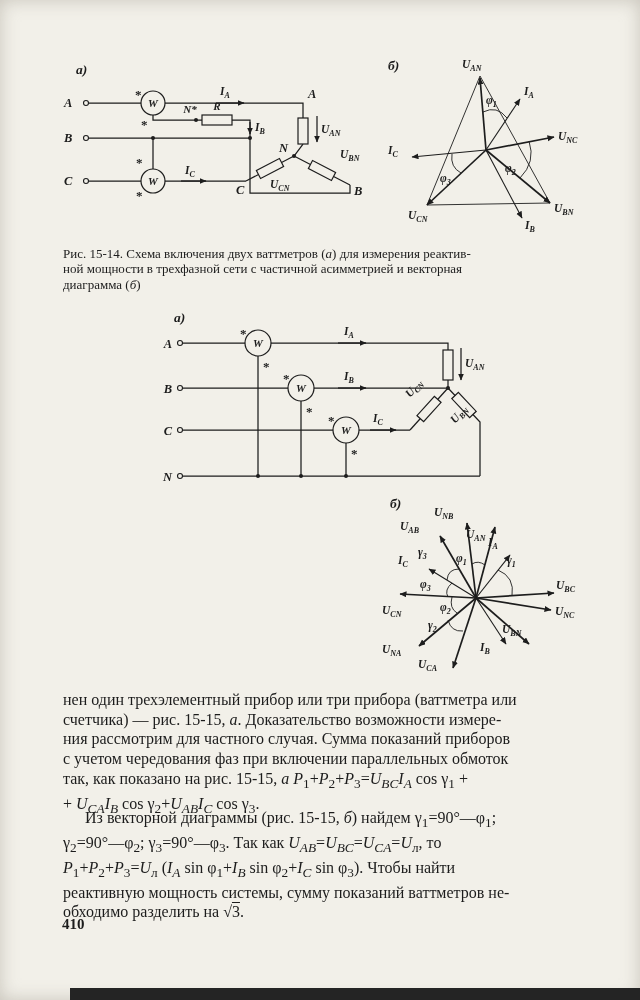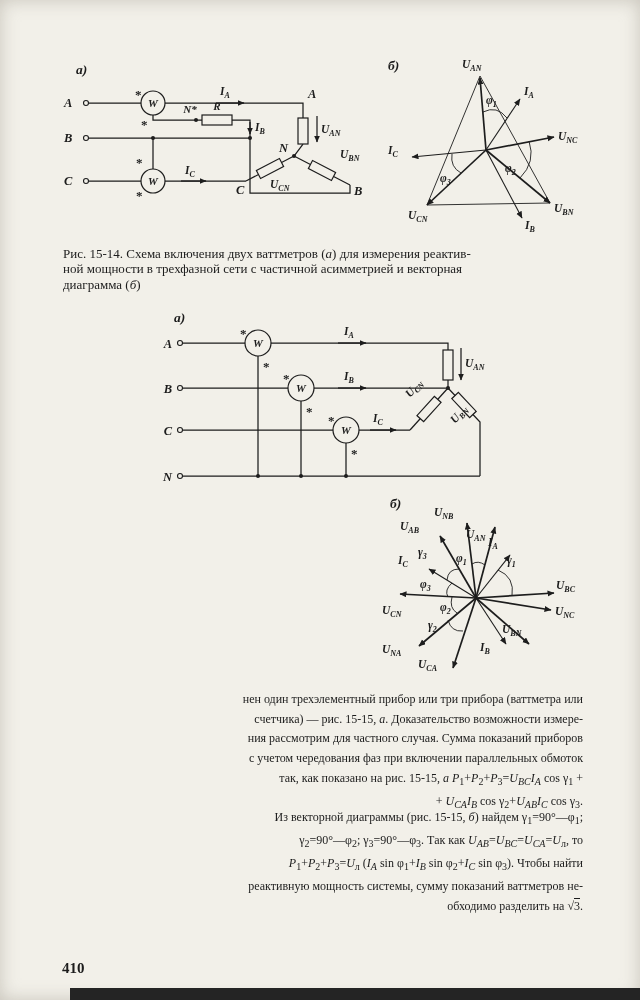--- a/index.html
+++ b/index.html
@@ -19,21 +19,21 @@
   .box  { fill:#f2f0e9; stroke:#1d1d1d; stroke-width:1.2; }
   .term { fill:#f2f0e9; stroke:#1d1d1d; stroke-width:1.1; }
   .dot  { fill:#1d1d1d; }
   .lb   { font-style:italic; font-weight:bold; font-size:11.5px; }
   .sub  { font-size:8px; }
   .plain{ font-style:italic; font-weight:bold; font-size:12.5px; }
   .wlab { font-style:italic; font-weight:bold; font-size:11px; }
   .part { font-style:italic; font-weight:bold; font-size:13.5px; }
   .star { font-size:13px; font-weight:bold; }
   .cap { position:absolute; font-size:13px; line-height:15.3px; }
-  .bodytext { position:absolute; font-size:12px; line-height:19.7px; width:520px;text-align:right; }
+  .bodytext { position:absolute; font-size:16px; line-height:19.7px; width:520px; }
   .indent { text-indent:22px; }
   .pagenum { position:absolute; font-size:15px; font-weight:bold; }
   .ovl { text-decoration:overline; }
   .scan-bottom { position:absolute; left:70px; top:988px; width:570px; height:12px; background:#242424; }
 </style>
 </head>
 <body>
 
 <div class="page">
 
@@ -220,16 +220,16 @@
     <text class="lb" x="42" y="66"><tspan>γ</tspan><tspan class="sub" dy="2.5">3</tspan></text>
     <text class="lb" x="44" y="98"><tspan>φ</tspan><tspan class="sub" dy="2.5">3</tspan></text>
     <text class="lb" x="64" y="121"><tspan>φ</tspan><tspan class="sub" dy="2.5">2</tspan></text>
     <text class="lb" x="52" y="139"><tspan>γ</tspan><tspan class="sub" dy="2.5">2</tspan></text>
   </svg>
 
 
   <div class="bodytext" style="left:63px; top:690px;">нен один трехэлементный прибор или три прибора (ваттметра или<br>счетчика) — рис. 15-15, <i>а</i>. Доказательство возможности измере-<br>ния рассмотрим для частного случая. Сумма показаний приборов<br>с учетом чередования фаз при включении параллельных обмоток<br>так, как показано на рис. 15-15, <i>а</i> <i>P</i><sub>1</sub>+<i>P</i><sub>2</sub>+<i>P</i><sub>3</sub>=<i>U<sub>BC</sub>I<sub>A</sub></i> cos γ<sub>1</sub> +<br>+ <i>U<sub>CA</sub>I<sub>B</sub></i> cos γ<sub>2</sub>+<i>U<sub>AB</sub>I<sub>C</sub></i> cos γ<sub>3</sub>.</div>
   <div class="bodytext indent" style="left:63px; top:808px;">Из векторной диаграммы (рис. 15-15, <i>б</i>) найдем γ<sub>1</sub>=90°—φ<sub>1</sub>;<br>γ<sub>2</sub>=90°—φ<sub>2</sub>;  γ<sub>3</sub>=90°—φ<sub>3</sub>.  Так как <i>U<sub>AB</sub></i>=<i>U<sub>BC</sub></i>=<i>U<sub>CA</sub></i>=<i>U</i><sub>л</sub>, то<br><i>P</i><sub>1</sub>+<i>P</i><sub>2</sub>+<i>P</i><sub>3</sub>=<i>U</i><sub>л</sub> (<i>I<sub>A</sub></i> sin φ<sub>1</sub>+<i>I<sub>B</sub></i> sin φ<sub>2</sub>+<i>I<sub>C</sub></i> sin φ<sub>3</sub>). Чтобы найти<br>реактивную мощность системы, сумму показаний ваттметров не-<br>обходимо разделить на <span class="sqrt">√<span class="ovl">3</span></span>.</div>
 
-  <div class="pagenum" style="left:62px; top:960px;text-align:center;">410</div>
+  <div class="pagenum" style="left:62px; top:916px;text-align:center;">410</div>
 
   <div class="scan-bottom"></div>
 </div>
 
 </body></html>

